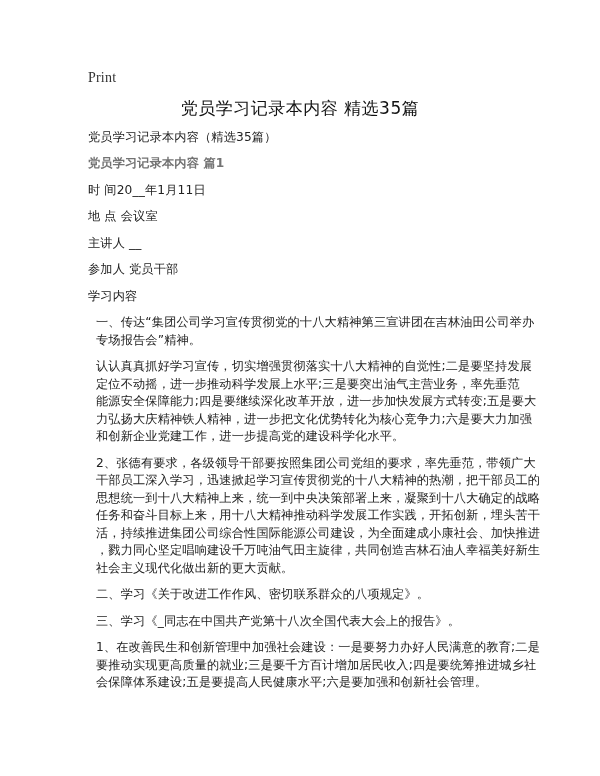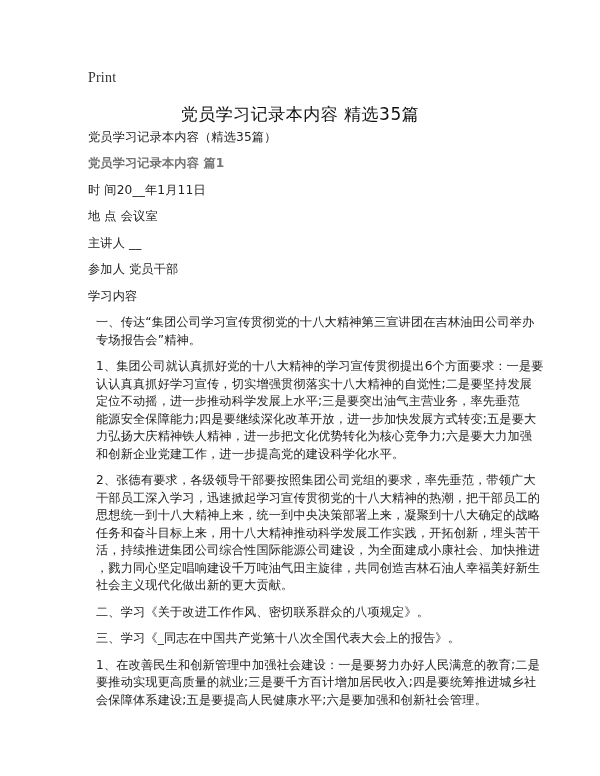--- a/index.html
+++ b/index.html
@@ -35,21 +35,20 @@
     .doc-title {
       position: absolute;
       left: 0;
       width: 600px;
       top: 97px;
       text-align: center;
       font-size: 17px;
       line-height: 22px;
       color: #111;
       letter-spacing: 0.5px;
-      margin-top: 6px;
     }
     .content {
       position: absolute;
       left: 88px;
       top: 129px;
       width: 428px;
       font-size: 12.2px;
       color: #222;
     }
     .p {
@@ -90,21 +89,20 @@
     <div class="line single">主讲人 __</div>
     <div class="line single">参加人 党员干部</div>
     <div class="line single">学习内容</div>
 
     <div class="p block">
       <span class="line">一、传达“集团公司学习宣传贯彻党的十八大精神第三宣讲团在吉林油田公司举办</span>
       <span class="line">专场报告会”精神。</span>
     </div>
 
     <div class="p block">
-      <span class="line">1、集团公司就认真抓好党的十八大精神的学习宣传贯彻提出6个方面要求：一是要</span>
       <span class="line">认认真真抓好学习宣传，切实增强贯彻落实十八大精神的自觉性;二是要坚持发展</span>
       <span class="line">定位不动摇，进一步推动科学发展上水平;三是要突出油气主营业务，率先垂范</span>
       <span class="line">能源安全保障能力;四是要继续深化改革开放，进一步加快发展方式转变;五是要大</span>
       <span class="line">力弘扬大庆精神铁人精神，进一步把文化优势转化为核心竞争力;六是要大力加强</span>
       <span class="line">和创新企业党建工作，进一步提高党的建设科学化水平。</span>
     </div>
 
     <div class="p block">
       <span class="line">2、张德有要求，各级领导干部要按照集团公司党组的要求，率先垂范，带领广大</span>
       <span class="line">干部员工深入学习，迅速掀起学习宣传贯彻党的十八大精神的热潮，把干部员工的</span>

